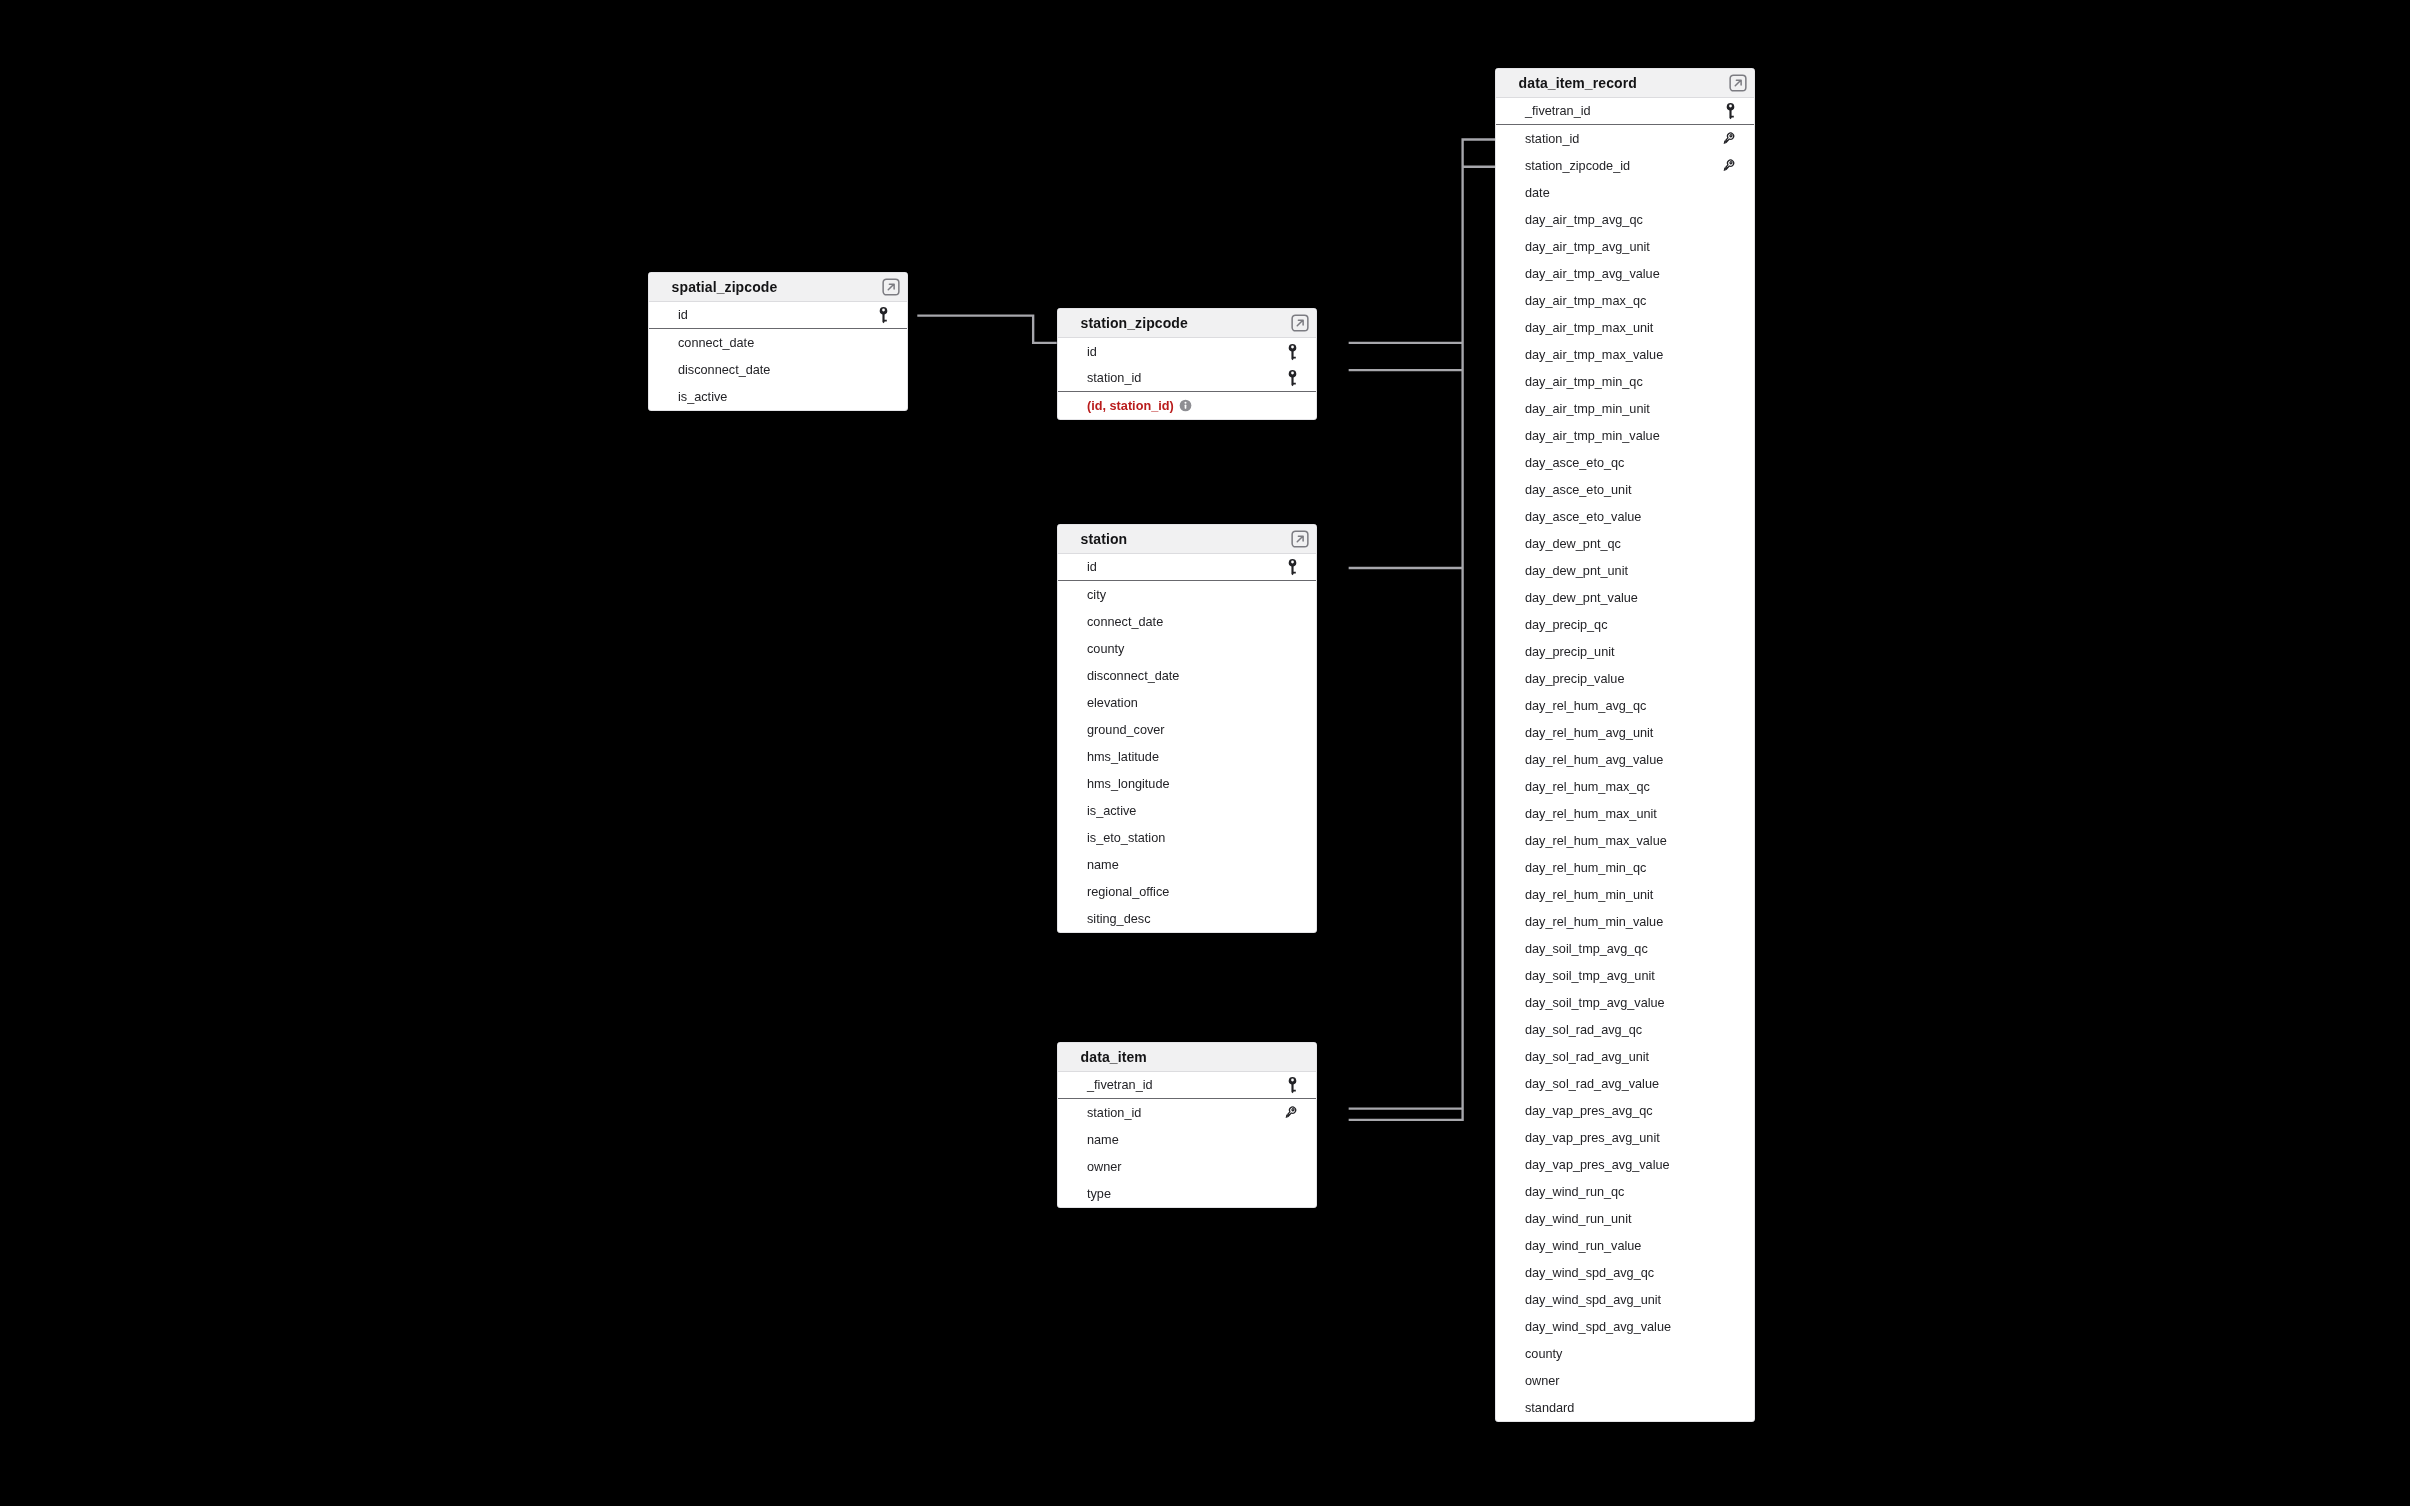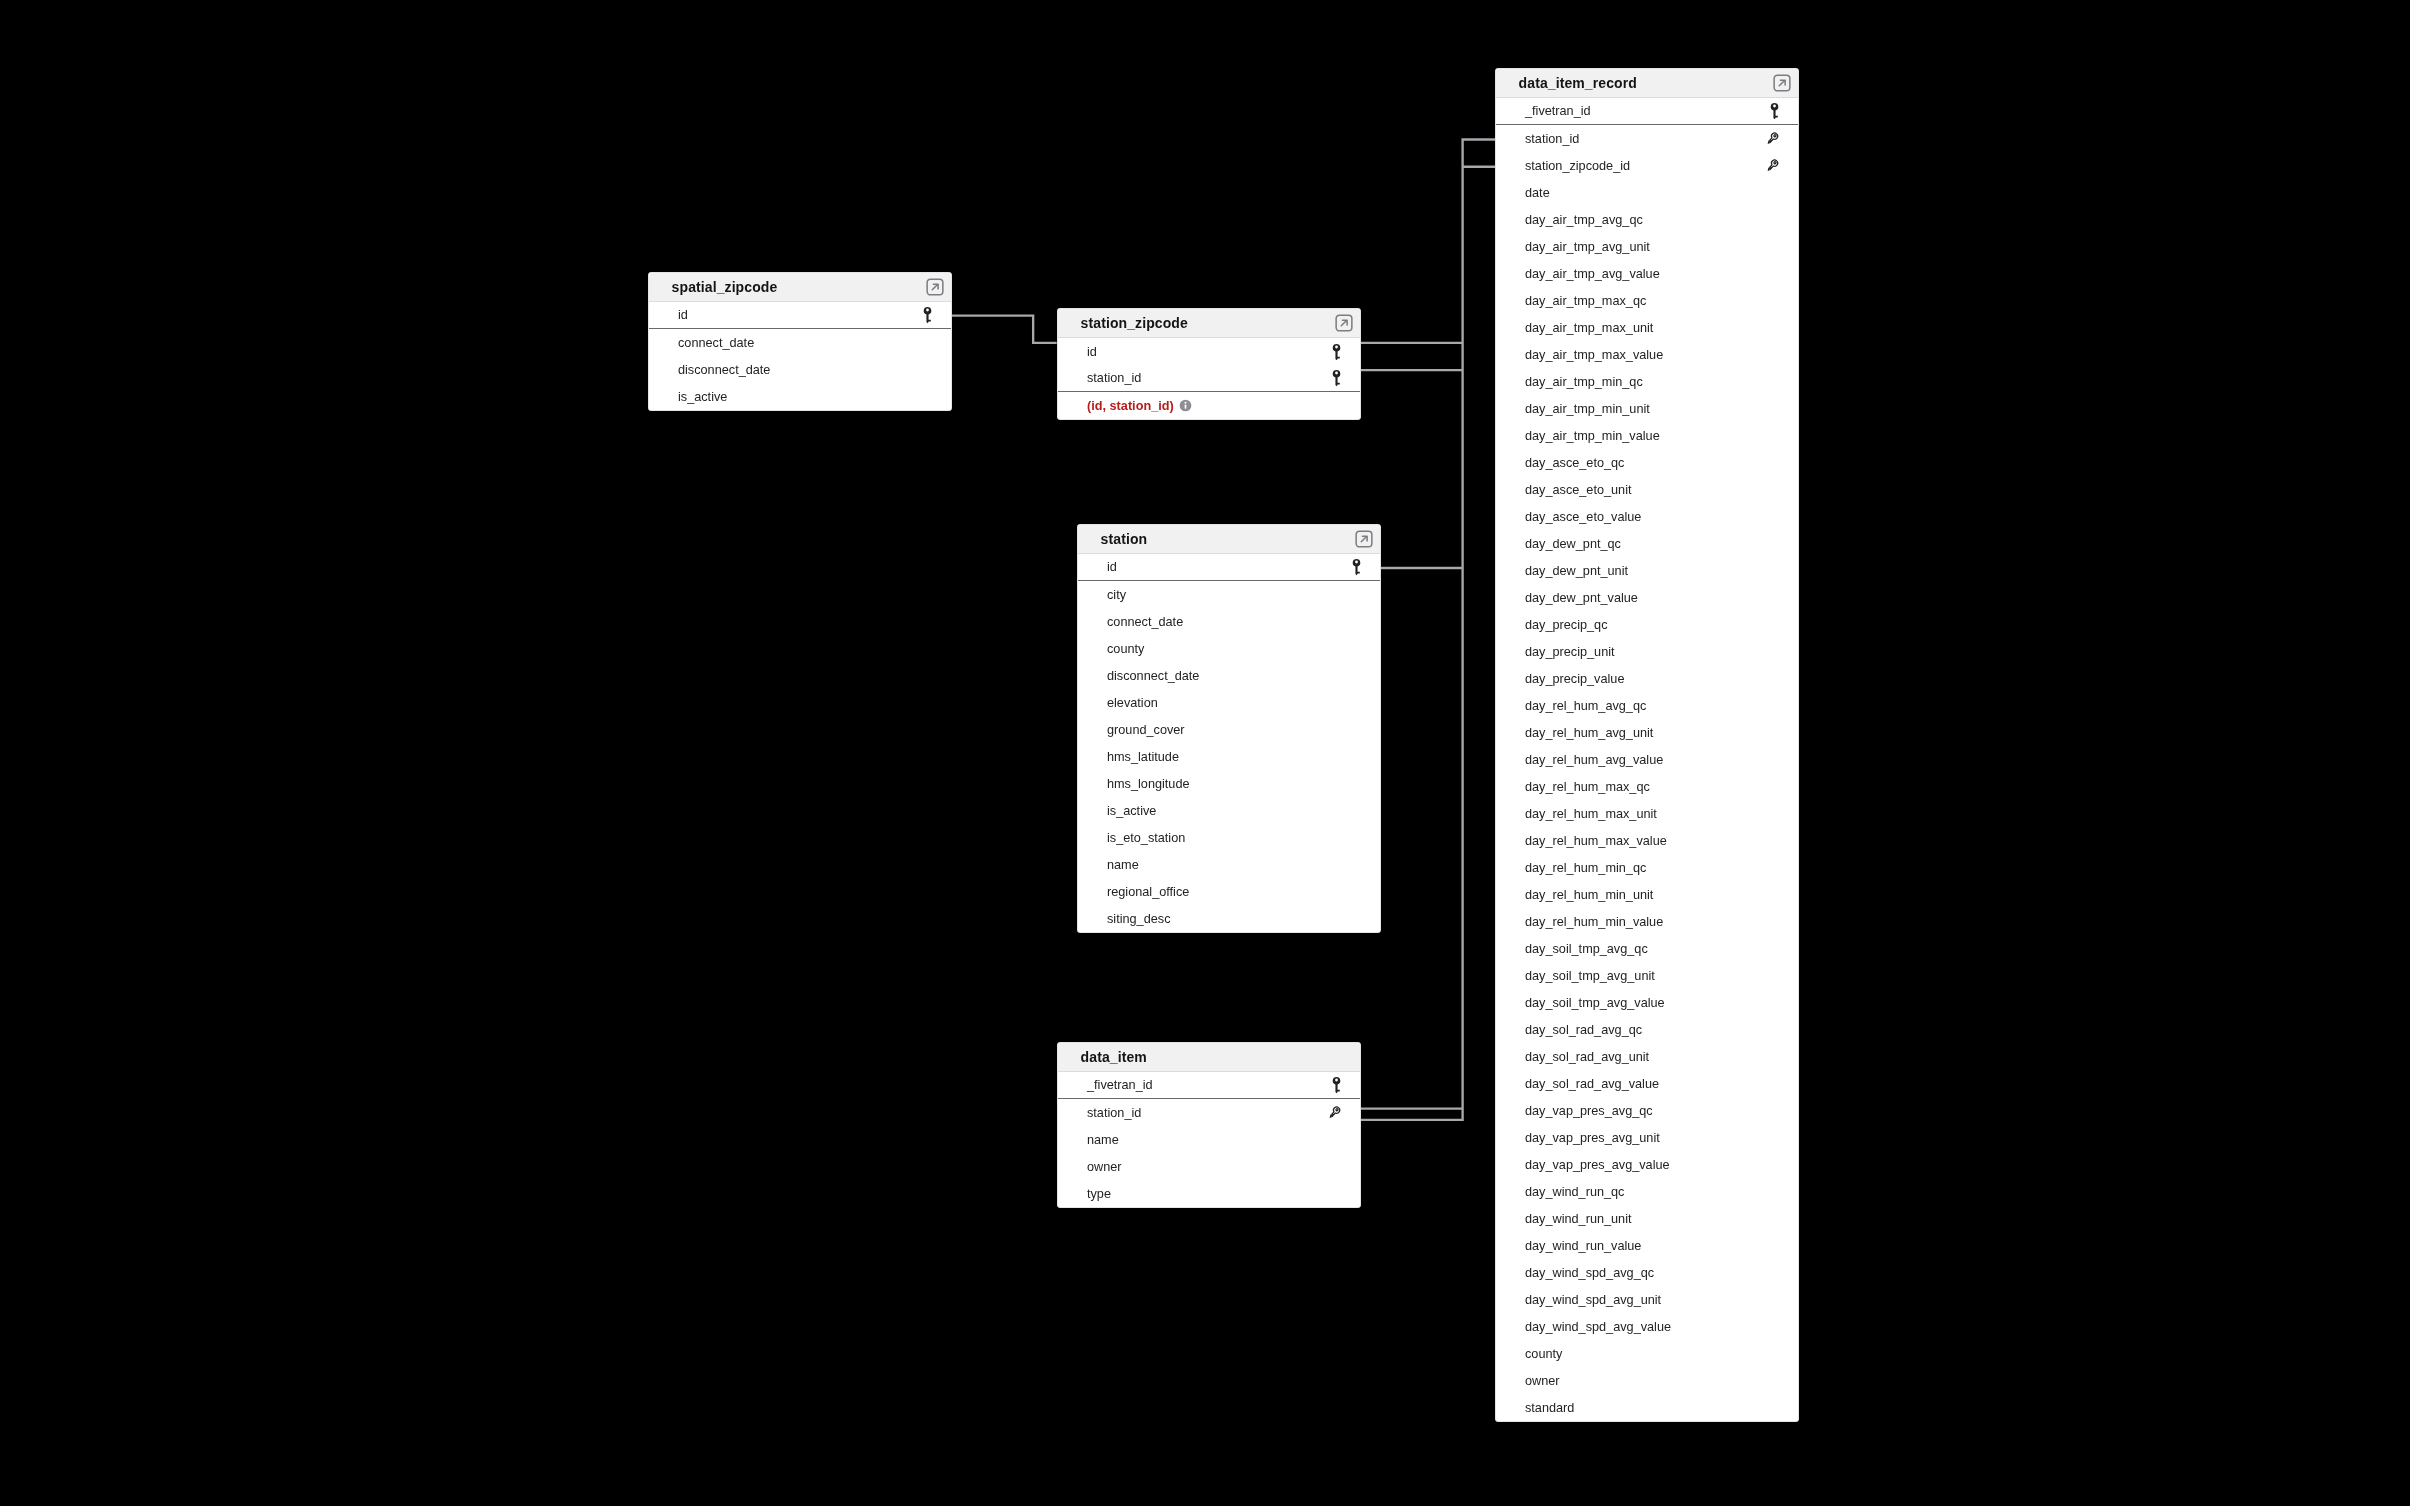--- a/index.html
+++ b/index.html
@@ -1,39 +1,39 @@
 <!DOCTYPE html>
 <html style="font-size:15px"><head>
 <meta charset="utf-8">
 <style>
   html,body{margin:0;padding:0;background:#000;}
   #canvas{position:relative;width:2411px;height:1507px;background:#000;overflow:hidden;
           font-family:"Liberation Sans","DejaVu Sans",sans-serif;}
   #wires{position:absolute;left:0;top:0;width:2411px;height:1507px;pointer-events:none;}
 
-  .card{position:absolute;width:304px;background:#fff;border:0.9px solid #e4e4e7;
+  .card{position:absolute;width:260px;background:#fff;border:0.9px solid #e4e4e7;
         border-radius:2.8px;box-sizing:border-box;}
   .card-header{height:29px;background:#f1f1f2;border-bottom:0.9px solid #dcdcdf;
         display:flex;align-items:center;justify-content:space-between;
         padding:0 7.5px 0 22.6px;box-sizing:border-box;border-radius:2.8px 2.8px 0 0;}
   .card-title{font-size:14px;font-weight:bold;color:#141416;letter-spacing:0.1px;}
   .hdr-icon{width:18px;height:18px;display:flex;align-items:center;justify-content:center;}
   .rows{display:block;}
   .row{height:27px;display:flex;align-items:center;padding:0 17px 0 29px;
        box-sizing:border-box;position:relative;}
   .row.sep{border-bottom:1.9px solid #68686d;}
   .col-name{font-size:12.7px;color:#232327;flex:0 1 auto;white-space:nowrap;}
   .row.bold .col-name{font-weight:bold;color:#b91c1c;}
   .right-icon{margin-left:auto;display:flex;align-items:center;}
   .inline-icon{margin-left:5.6px;display:flex;align-items:center;}
 
   
   #t0{left:648px;top:272px;}
   #t1{left:1057px;top:308px;}
-  #t2{left:1057px;top:524px;margin-left:20px;}
+  #t2{left:1057px;top:524px;}
   #t3{left:1057px;top:1042px;text-align:center;}
   #t4{left:1495px;top:68px;}
 </style>
 </head>
 <body>
 
 <div id="canvas">
 
   <svg id="wires" viewBox="0 0 2560 1600" xmlns="http://www.w3.org/2000/svg">
     <g fill="none" stroke="#a7a7ac" stroke-width="2.5">

